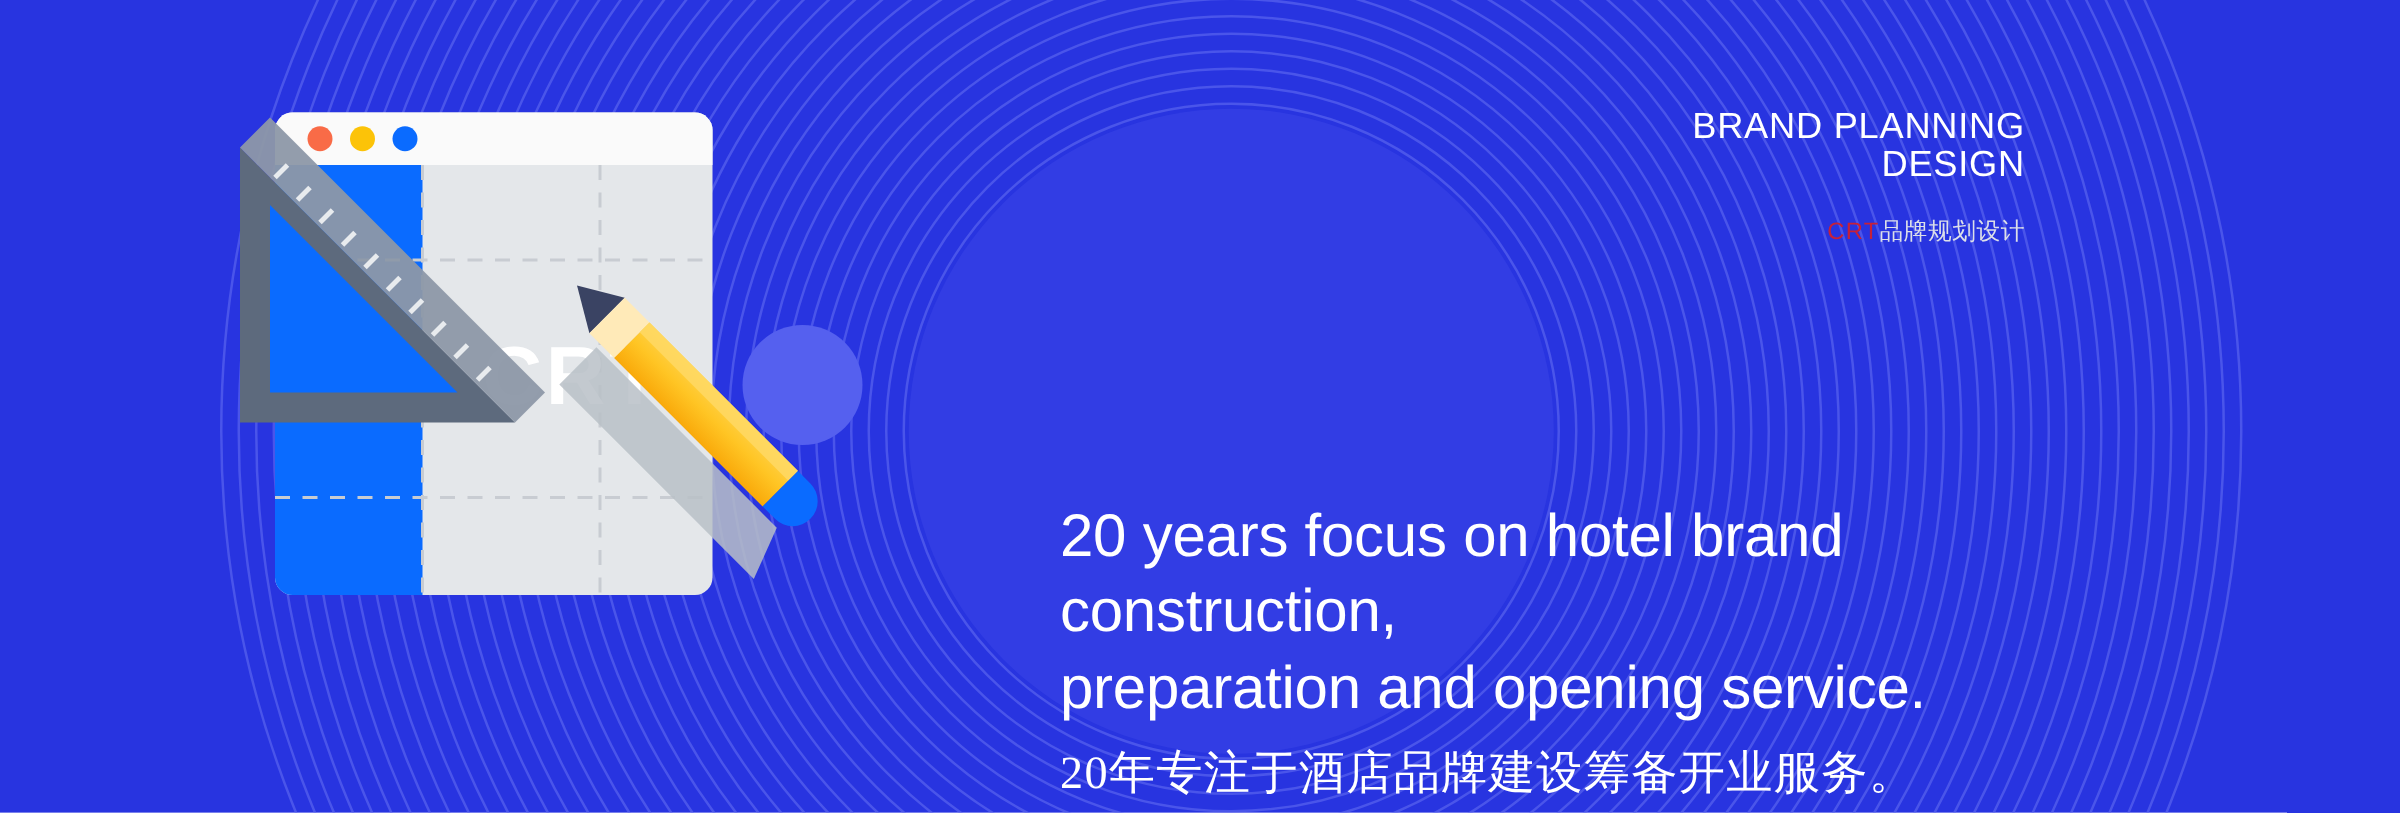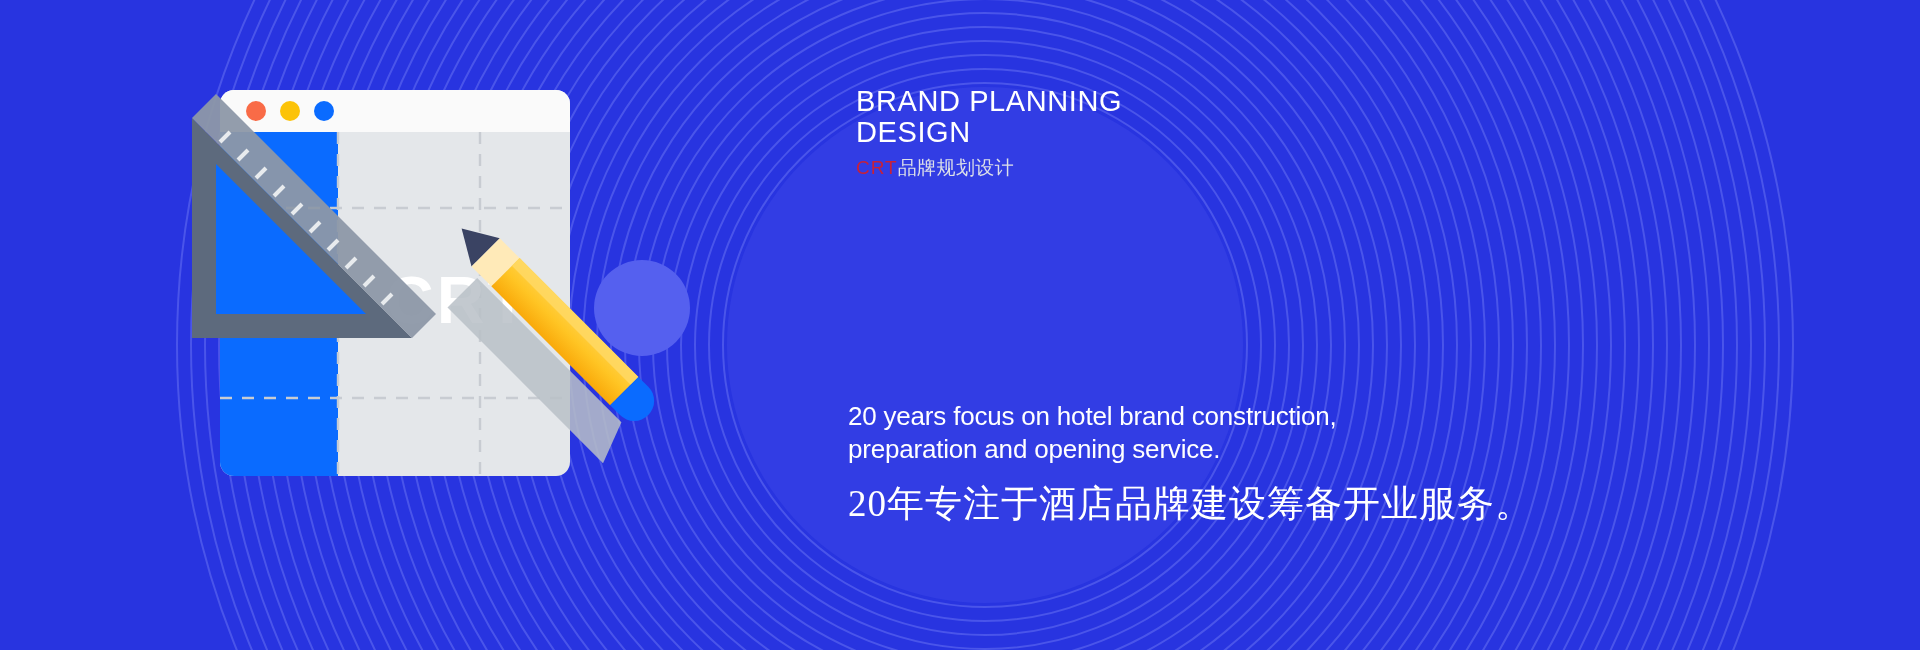--- a/index.html
+++ b/index.html
@@ -26,48 +26,49 @@
   .illustration {
     position:absolute;
     left:190px; top:60px;
     width:560px; height:460px;
   }
   .illo-svg { width:100%; height:100%; display:block; overflow:visible; }
 
   
   .copy {
     position:absolute;
-    left:856px; top:86px;
+    left:800px; top:86px;
     width:820px;
+    text-align:right;
   }
   .kicker {
     color:#ffffff;
     font-size:29px;
     line-height:1.07;
     font-weight:400;
     letter-spacing:.6px;
     white-space:pre-line;
   }
   .kicker-cn {
-    margin-top:9px;
+    margin-top:27px;
     font-size:19px;
     line-height:1.2;
     color:#dcdfe8;
     letter-spacing:.4px;
   }
   .kicker-cn .brand { color:#c6213a; letter-spacing:1px; }
 
   .tagline {
     position:absolute;
     left:848px; top:400px;
     width:900px;
   }
   .tagline-en {
     color:#ffffff;
-    font-size:26px;
+    font-size:48px;
     line-height:1.26;
     font-weight:400;
     letter-spacing:-.2px;
     white-space:pre-line;
   }
   .tagline-cn {
     margin-top:16px;
     color:#ffffff;
     font-size:37px;
     line-height:1.2;

